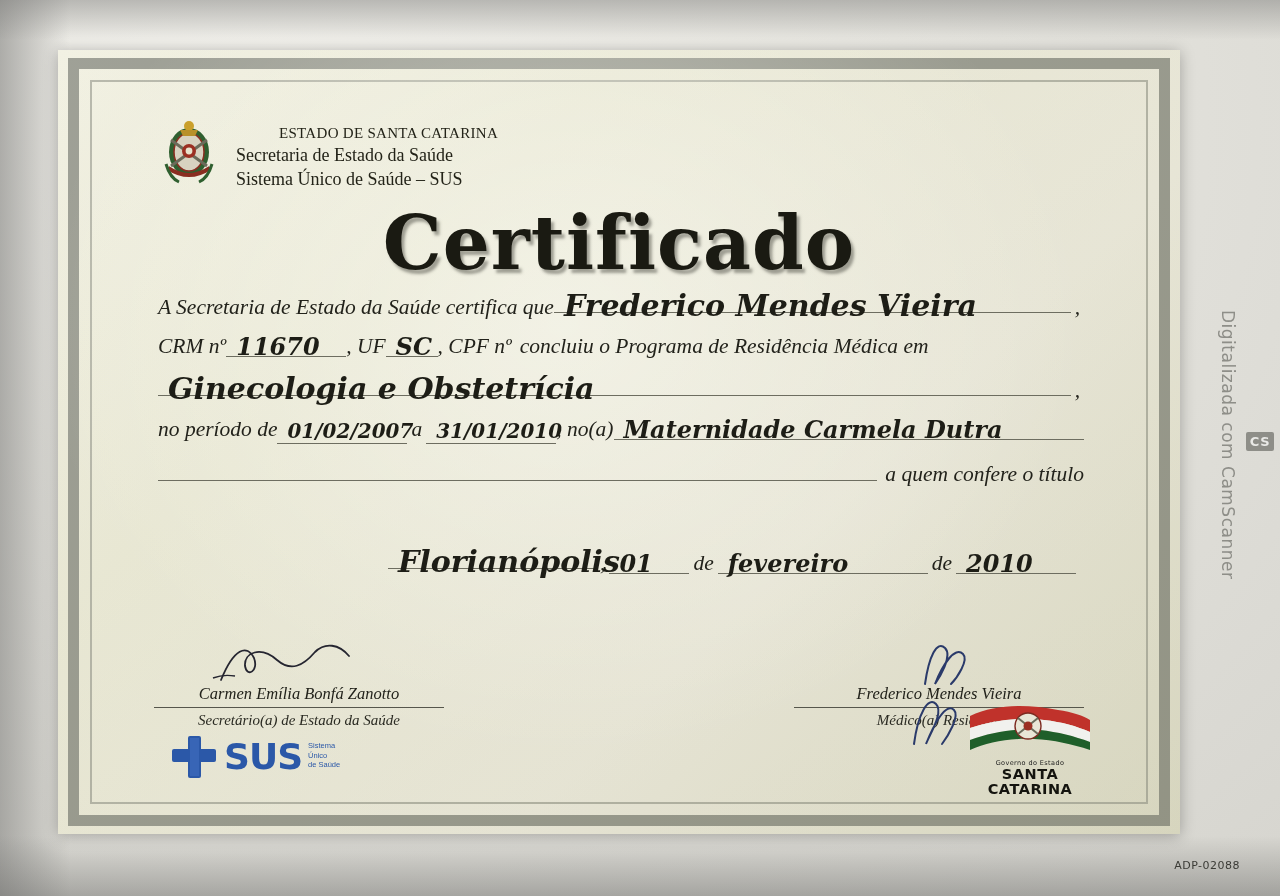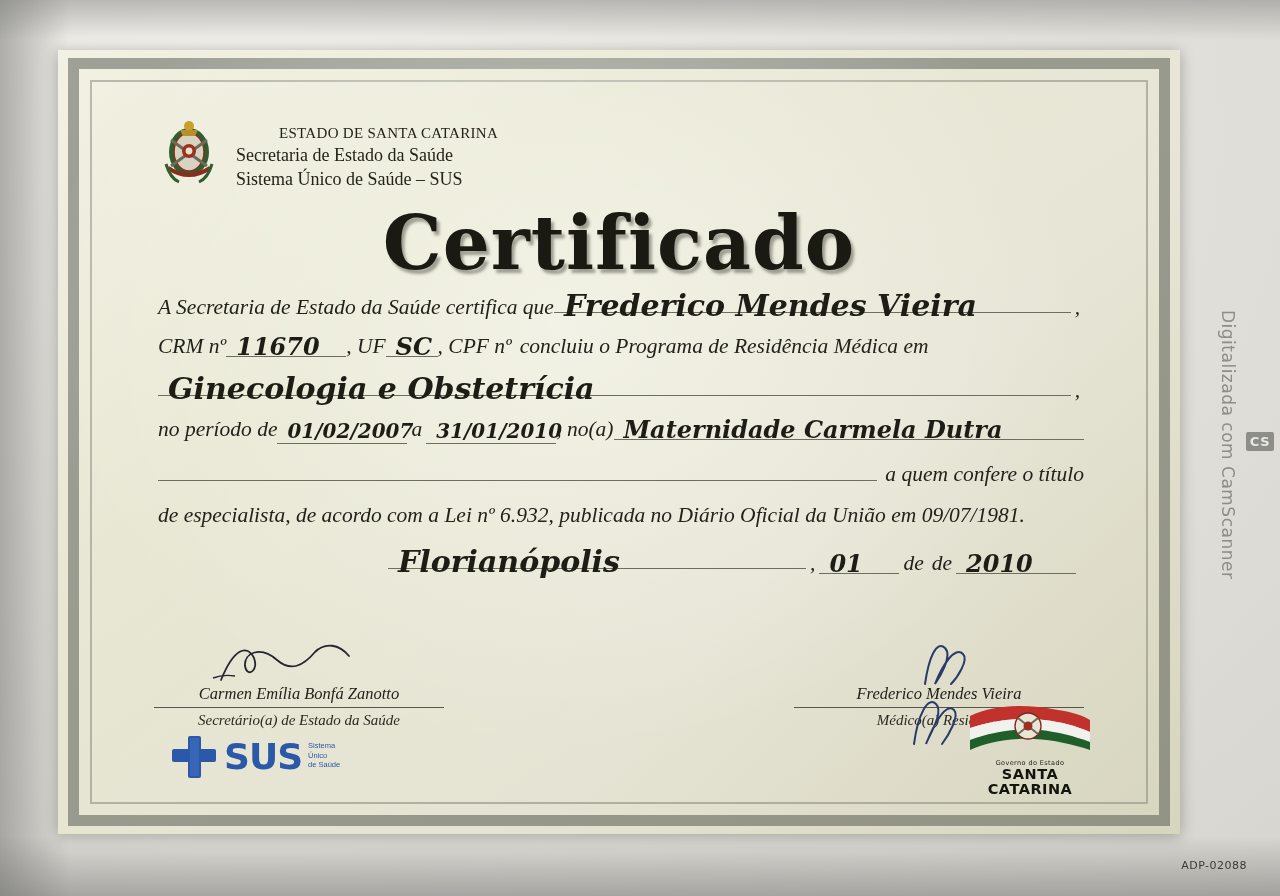--- a/index.html
+++ b/index.html
@@ -255,21 +255,21 @@
     font-weight: bold;
     font-size: 14.5px;
     color: #14140f;
     letter-spacing: .5px;
     line-height: 1;
   }
 
   
   .doccode {
     position: absolute;
-    right: 33px;
+    right: 40px;
     bottom: 24px;
     font-family: "DejaVu Sans", sans-serif;
     font-size: 11px;
     color: #3b3b36;
     letter-spacing: .5px;
   }
 
   
   .camscanner {
     position: absolute;
@@ -378,35 +378,35 @@
         <span class="fill grow">
           <span class="handwritten hw-mid">Maternidade Carmela Dutra</span>
         </span>
       </div>
 
       <div class="line">
         <span class="fill grow"></span>
         <span class="static" style="padding-left:8px">a quem confere o título</span>
       </div>
 
-      <div class="line" style="margin-top:16px">
-        <span class="static">de especialista, de acordo com a Lei nº 6.932, publicada no Diário Oficial da União em 09/07/1981.</span>
-      </div>
 
     </div>
 
     <div class="citydate">
       <span class="fill grow">
         <span class="handwritten hw-big">Florianópolis</span>
       </span>
       <span class="static sep">,</span>
       <span class="fill" style="flex:0 0 80px">
         <span class="handwritten hw-mid">01</span>
       </span>
       <span class="static sep">de</span>
+      <span class="fill" style="flex:0 0 210px">
+        <span class="handwritten hw-mid">fevereiro</span>
+      </span>
       <span class="static sep">de</span>
       <span class="fill" style="flex:0 0 120px">
         <span class="handwritten hw-mid">2010</span>
       </span>
     </div>
 
     <div class="signatures">
 
       <div class="sig">
         <div class="sig-scribble">

